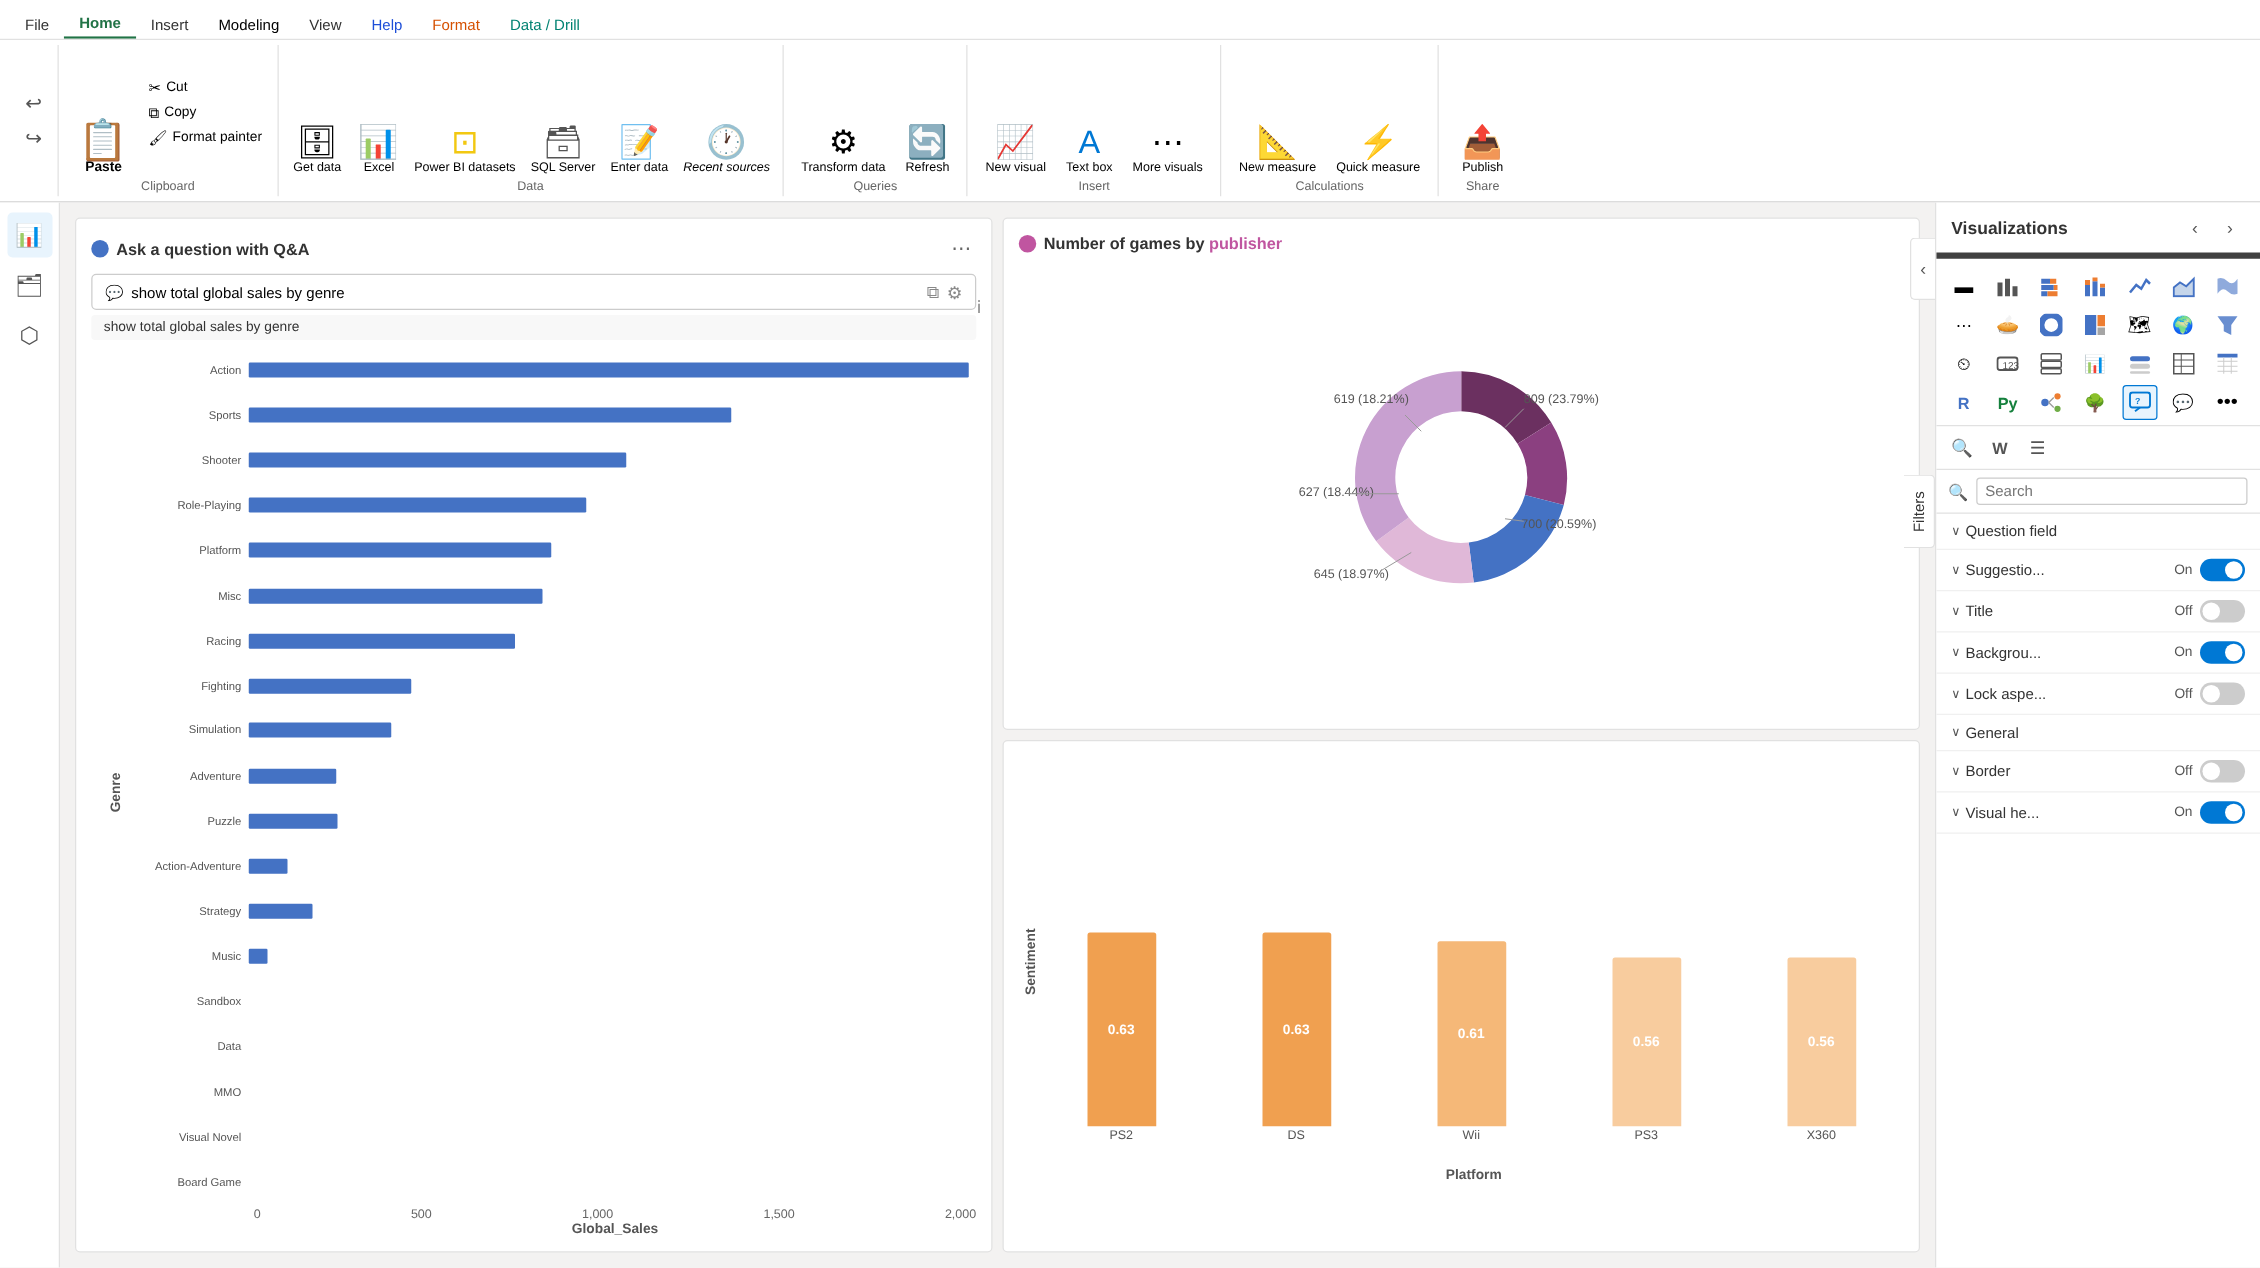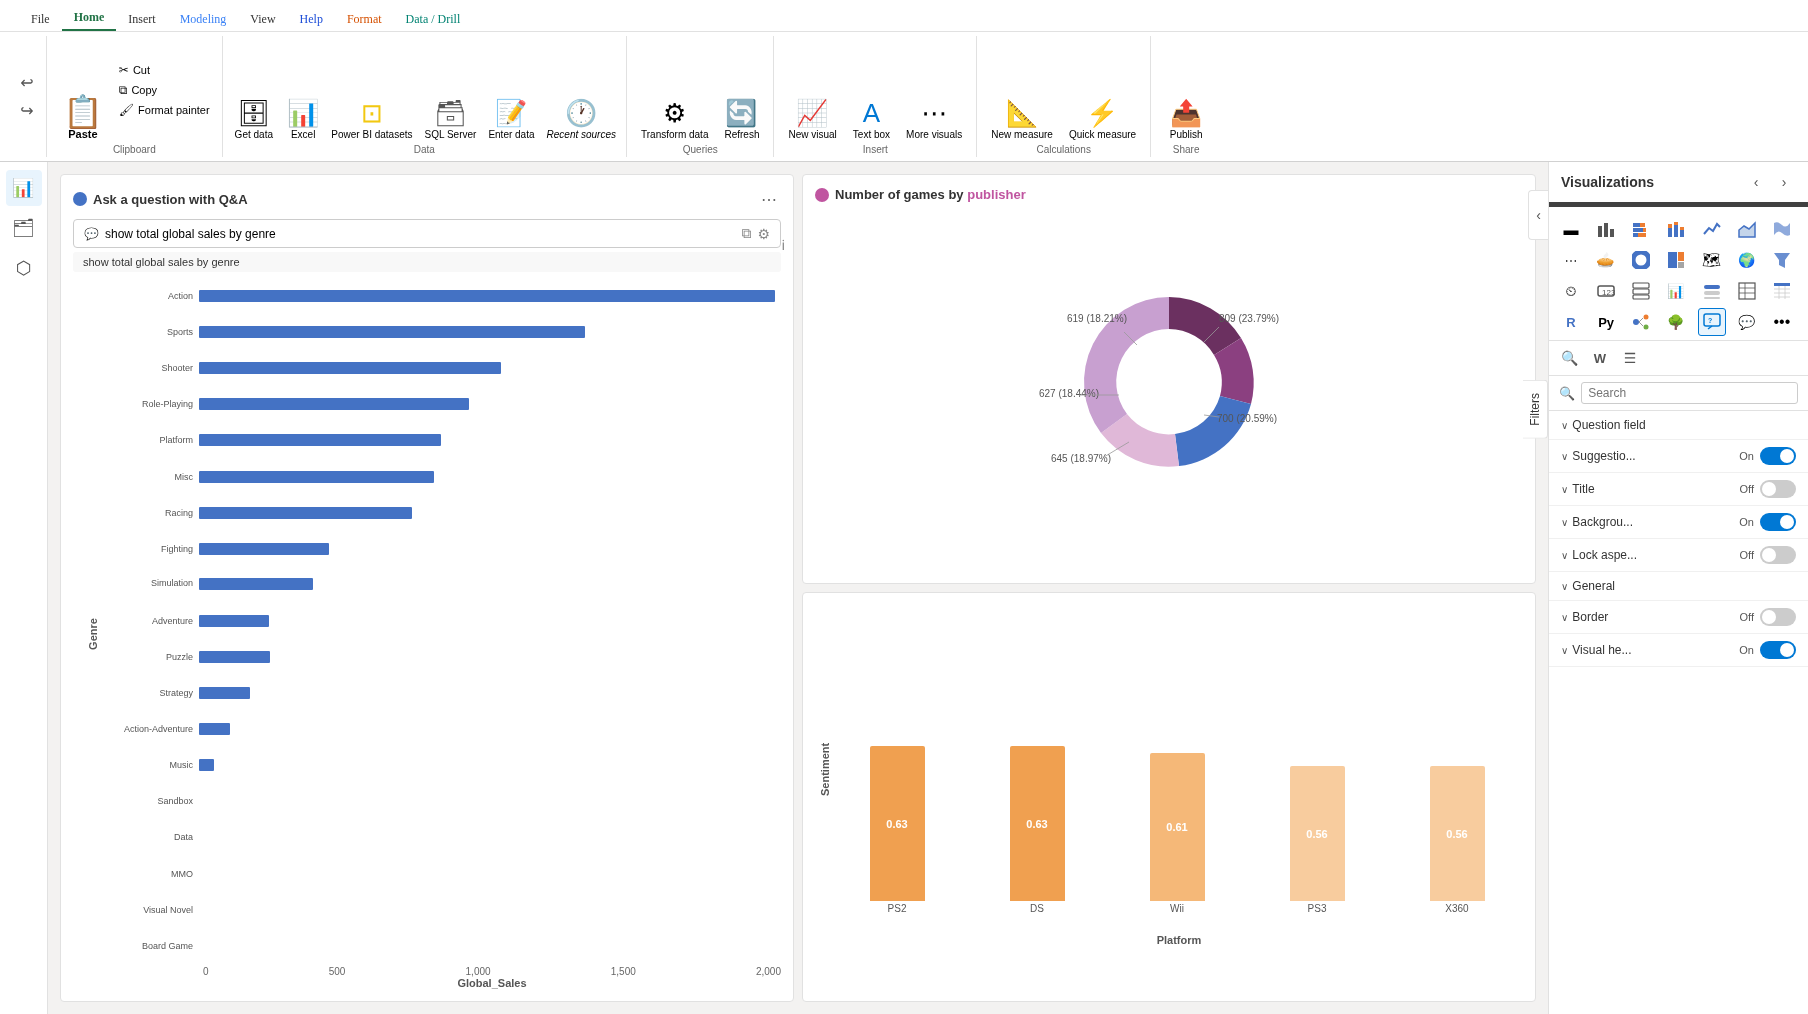--- a/index.html
+++ b/index.html
@@ -14,25 +14,25 @@
     .left-nav-icon.active { background: #e8f4fd; color: #0078d4; }
 
     
     .axis-label { font-size: 10px; color: #666; }
 
     .chart-more-btn { position: absolute; top: 8px; right: 8px; width: 24px; height: 24px; display: flex; align-items: center; justify-content: center; cursor: pointer; color: #666; font-size: 16px; border-radius: 3px; }
   </style>
 </head>
 <body>
 
-<div style="height:32px; background:#fff; display:flex; align-items:flex-end; padding:0 19px; border-bottom:1px solid #e1e1e1;font-family:Liberation Serif, serif;">
+<div style="height:32px; background:#fff; display:flex; align-items:flex-end; padding:0 8px; border-bottom:1px solid #e1e1e1;">
   <div class="title-tab" style="padding:4px 12px; font-size:12px; cursor:pointer; color:#333;">File</div>
   <div class="title-tab active" style="padding:4px 12px; font-size:12px; cursor:pointer; color:#217346; font-weight:600; border-bottom:2px solid #217346;">Home</div>
   <div class="title-tab" style="padding:4px 12px; font-size:12px; cursor:pointer; color:#333;">Insert</div>
-  <div class="title-tab" style="padding:4px 12px; font-size:12px; cursor:pointer; color:#3b82f6;">Modeling</div>
+  <div class="title-tab" style="padding:4px 12px; font-size:12px; cursor:pointer; color:#000000;">Modeling</div>
   <div class="title-tab" style="padding:4px 12px; font-size:12px; cursor:pointer; color:#333;">View</div>
   <div class="title-tab" style="padding:4px 12px; font-size:12px; cursor:pointer; color:#1d4ed8;">Help</div>
   <div class="title-tab" style="padding:4px 12px; font-size:12px; cursor:pointer; color:#d55000;">Format</div>
   <div class="title-tab" style="padding:4px 12px; font-size:12px; cursor:pointer; color:#008272;">Data / Drill</div>
 </div>
 
 <div style="height:130px; background:#fff; border-bottom:1px solid #d1d1d1; display:flex; align-items:stretch; padding:4px 8px;">
 
   <div style="display:flex; flex-direction:column; align-items:center; justify-content:center; padding:0 6px; border-right:1px solid #e1e1e1; gap:2px;">
     <div style="width:26px;height:26px;display:flex;align-items:center;justify-content:center;cursor:pointer;border-radius:3px;font-size:16px;color:#555;">↩</div>
@@ -242,29 +242,29 @@
       <div style="height:100%;width:11.95%;background:#4472c4;border-radius:1px;"></div>
     </div>
   </div>
             <div style="display:flex;align-items:center;height:14px;">
     <span style="width:110px;text-align:right;font-size:9px;color:#555;padding-right:6px;flex-shrink:0;overflow:hidden;white-space:nowrap;">Puzzle</span>
     <div style="flex:1;height:12px;position:relative;">
       <div style="height:100%;width:12.2%;background:#4472c4;border-radius:1px;"></div>
     </div>
   </div>
             <div style="display:flex;align-items:center;height:14px;">
+    <span style="width:110px;text-align:right;font-size:9px;color:#555;padding-right:6px;flex-shrink:0;overflow:hidden;white-space:nowrap;">Action-Adventure</span>
+    <div style="flex:1;height:12px;position:relative;">
+      <div style="height:100%;width:5.25%;background:#4472c4;border-radius:1px;"></div>
+    </div>
+  </div>
+            <div style="display:flex;align-items:center;height:14px;">
     <span style="width:110px;text-align:right;font-size:9px;color:#555;padding-right:6px;flex-shrink:0;overflow:hidden;white-space:nowrap;">Strategy</span>
     <div style="flex:1;height:12px;position:relative;">
       <div style="height:100%;width:8.75%;background:#4472c4;border-radius:1px;"></div>
-    </div>
-  </div>
-            <div style="display:flex;align-items:center;height:14px;">
-    <span style="width:110px;text-align:right;font-size:9px;color:#555;padding-right:6px;flex-shrink:0;overflow:hidden;white-space:nowrap;">Action-Adventure</span>
-    <div style="flex:1;height:12px;position:relative;">
-      <div style="height:100%;width:5.25%;background:#4472c4;border-radius:1px;"></div>
     </div>
   </div>
             <div style="display:flex;align-items:center;height:14px;">
     <span style="width:110px;text-align:right;font-size:9px;color:#555;padding-right:6px;flex-shrink:0;overflow:hidden;white-space:nowrap;">Music</span>
     <div style="flex:1;height:12px;position:relative;">
       <div style="height:100%;width:2.5%;background:#4472c4;border-radius:1px;"></div>
     </div>
   </div>
             <div style="display:flex;align-items:center;height:14px;">
     <span style="width:110px;text-align:right;font-size:9px;color:#555;padding-right:6px;flex-shrink:0;overflow:hidden;white-space:nowrap;">Sandbox</span>
@@ -509,21 +509,21 @@
       <svg width="18" height="18" viewBox="0 0 18 18">
           <rect x="1" y="1" width="16" height="3" fill="#4472c4"></rect>
           <line x1="1" y1="7" x2="17" y2="7" stroke="#ccc" stroke-width="0.8"></line>
           <line x1="1" y1="11" x2="17" y2="11" stroke="#ccc" stroke-width="0.8"></line>
           <line x1="1" y1="15" x2="17" y2="15" stroke="#ccc" stroke-width="0.8"></line>
           <line x1="6" y1="4" x2="6" y2="17" stroke="#ccc" stroke-width="0.8"></line>
           <line x1="12" y1="4" x2="12" y2="17" stroke="#ccc" stroke-width="0.8"></line>
         </svg>
     </div>
     <div style="width:28px;height:28px;display:flex;align-items:center;justify-content:center;cursor:pointer;border-radius:3px;font-size:13px;font-weight:700;border:1px solid transparent;color:#4472c4;">R</div>
-    <div style="width:28px;height:28px;display:flex;align-items:center;justify-content:center;cursor:pointer;border-radius:3px;font-size:13px;font-weight:700;border:1px solid transparent;color:#000000;">Py</div>
+    <div style="width:28px;height:28px;display:flex;align-items:center;justify-content:center;cursor:pointer;border-radius:3px;font-size:13px;font-weight:700;border:1px solid transparent;color:#15803d;">Py</div>
     <div style="width:28px;height:28px;display:flex;align-items:center;justify-content:center;cursor:pointer;border-radius:3px;font-size:14px;border:1px solid transparent;">
       <svg width="18" height="18" viewBox="0 0 18 18">
           <circle cx="4" cy="9" r="3" fill="#4472c4"></circle>
           <circle cx="14" cy="4" r="2.5" fill="#ed7d31"></circle>
           <circle cx="14" cy="14" r="2.5" fill="#70ad47"></circle>
           <line x1="7" y1="9" x2="11" y2="5" stroke="#999" stroke-width="1"></line>
           <line x1="7" y1="9" x2="11" y2="13" stroke="#999" stroke-width="1"></line>
         </svg>
     </div>
     <div style="width:28px;height:28px;display:flex;align-items:center;justify-content:center;cursor:pointer;border-radius:3px;font-size:14px;border:1px solid transparent;">🌳</div>

